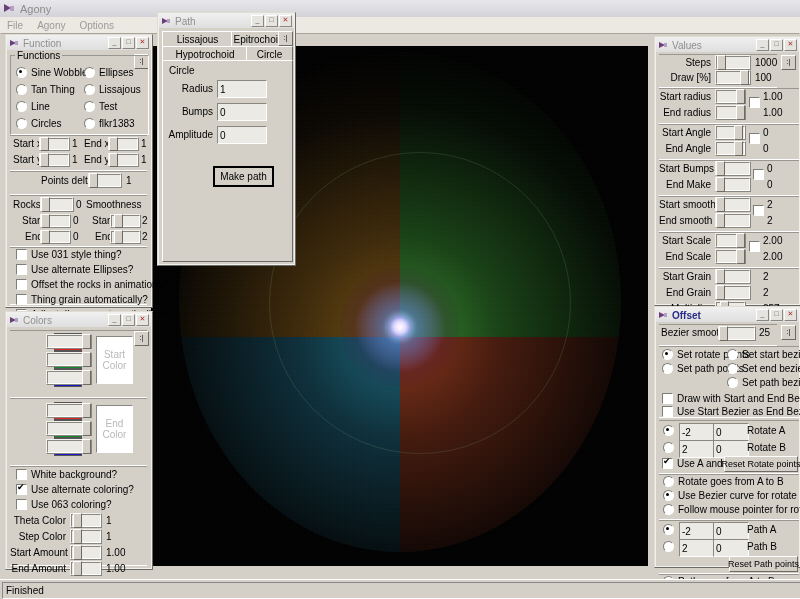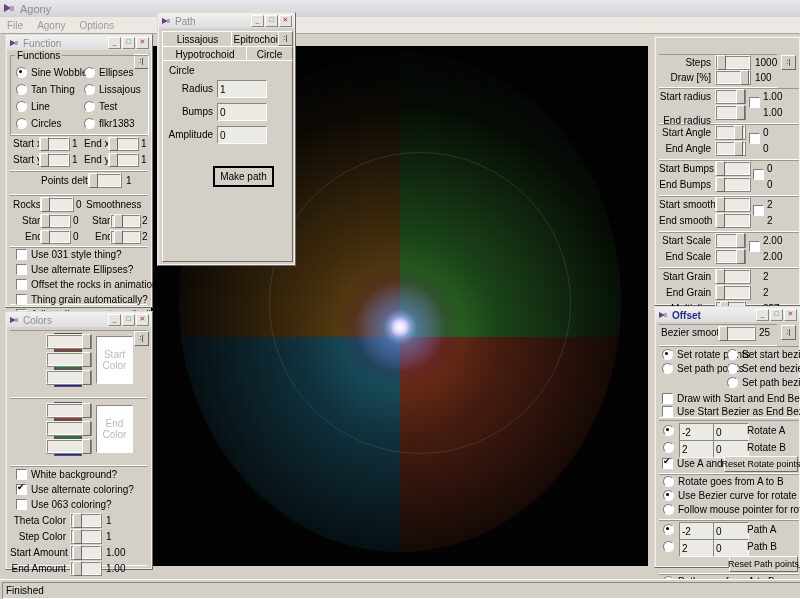--- a/index.html
+++ b/index.html
@@ -476,20 +476,29 @@
 
           <div class="lblr" style="left:0px;top:68px;width:50px;">Amplitude</div>
           <input class="tbox" style="left: 54px; top: 65px; width: 44px; height: 14px;" readonly="" value="0">
 
           <div class="btn def" style="left:50px;top:105px;width:57px;height:17px;">Make path</div>
         </div>
       </div>
     </div>
 
     <div class="win" style="left:653px;top:2px;width:145px;height:268px;">
+      <div class="wtitle">
+        <div class="wicon"></div>
+        <div class="wtxt">Values</div>
+        <div class="wbtns">
+          <div class="wbtn">_</div>
+          <div class="wbtn">□</div>
+          <div class="wbtn cl">✕</div>
+        </div>
+      </div>
       <div class="wbody">
         <div class="pushpin" style="left:124px;top:2px;">:|</div>
 
         <div class="grp2" style="left:2px;top:1px;width:118px;height:32px;"></div>
         <div class="lblr" style="left:2px;top:4px;width:52px;">Steps</div>
         <div class="sld" style="left:58px;top:2px;width:34px;height:13px;">
           <div class="trough"></div>
           <div class="thumb" style="left:1px;"></div>
         </div>
         <div class="lbl" style="left:98px;top:4px;">1000</div>
@@ -503,21 +512,21 @@
         <div class="grp2" style="left:2px;top:35px;width:140px;height:34px;"></div>
         <div class="lblr" style="left:2px;top:38px;width:52px;">Start radius</div>
         <div class="sld" style="left:58px;top:36px;width:29px;height:13px;">
           <div class="trough"></div>
           <div class="thumb" style="right:0px;"></div>
         </div>
         <div class="chk" style="left:92px;top:44px;">
           <span class="box"></span>
         </div>
         <div class="lbl" style="left:106px;top:38px;">1.00</div>
-        <div class="lblr" style="left:2px;top:54px;width:52px;margin-top:8px;">End radius</div>
+        <div class="lblr" style="left:2px;top:54px;width:52px;">End radius</div>
         <div class="sld" style="left:58px;top:52px;width:29px;height:13px;">
           <div class="trough"></div>
           <div class="thumb" style="right:0px;"></div>
         </div>
         <div class="lbl" style="left:106px;top:54px;">1.00</div>
 
         <div class="grp2" style="left:2px;top:71px;width:140px;height:34px;"></div>
         <div class="lblr" style="left:2px;top:74px;width:52px;">Start Angle</div>
         <div class="sld" style="left:58px;top:72px;width:29px;height:13px;">
           <div class="trough"></div>
@@ -537,21 +546,21 @@
         <div class="grp2" style="left:2px;top:107px;width:140px;height:34px;"></div>
         <div class="lblr" style="left:2px;top:110px;width:52px;">Start Bumps</div>
         <div class="sld" style="left:58px;top:108px;width:34px;height:13px;">
           <div class="trough"></div>
           <div class="thumb" style="left:0px;"></div>
         </div>
         <div class="chk" style="left:96px;top:116px;">
           <span class="box"></span>
         </div>
         <div class="lbl" style="left:110px;top:110px;">0</div>
-        <div class="lblr" style="left:2px;top:126px;width:52px;">End Bumps</div>
+        <div class="lblr" style="left:2px;top:126px;width:52px;">End Make</div>
         <div class="sld" style="left:58px;top:124px;width:34px;height:13px;">
           <div class="trough"></div>
           <div class="thumb" style="left:0px;"></div>
         </div>
         <div class="lbl" style="left:110px;top:126px;">0</div>
 
         <div class="grp2" style="left:2px;top:143px;width:140px;height:34px;"></div>
         <div class="lblr" style="left:2px;top:146px;width:52px;">Start smooth</div>
         <div class="sld" style="left:58px;top:144px;width:34px;height:13px;">
           <div class="trough"></div>

